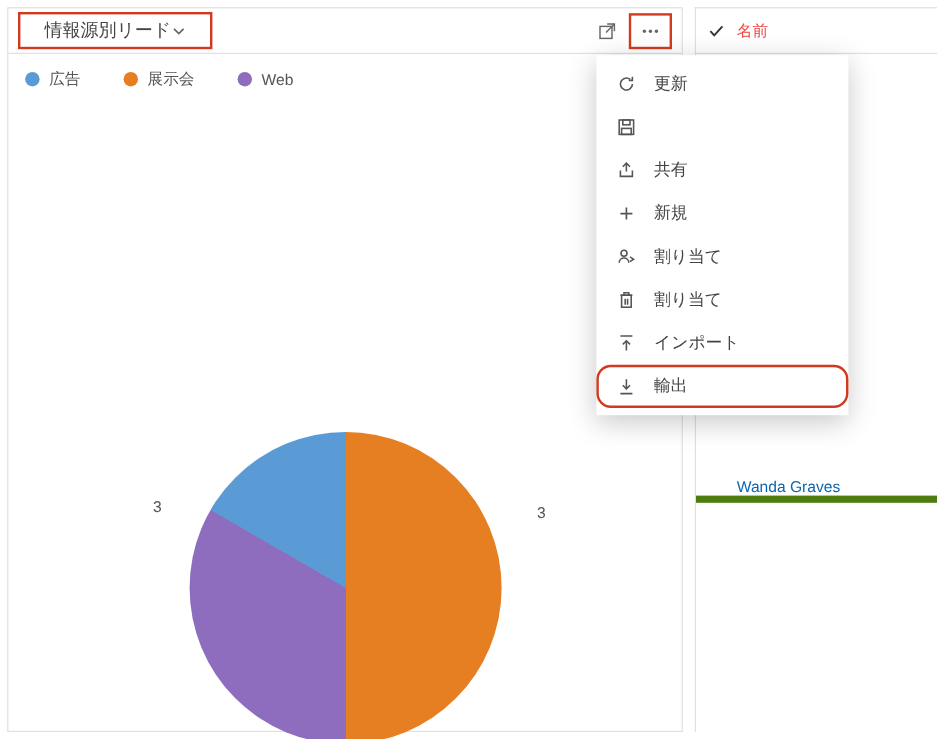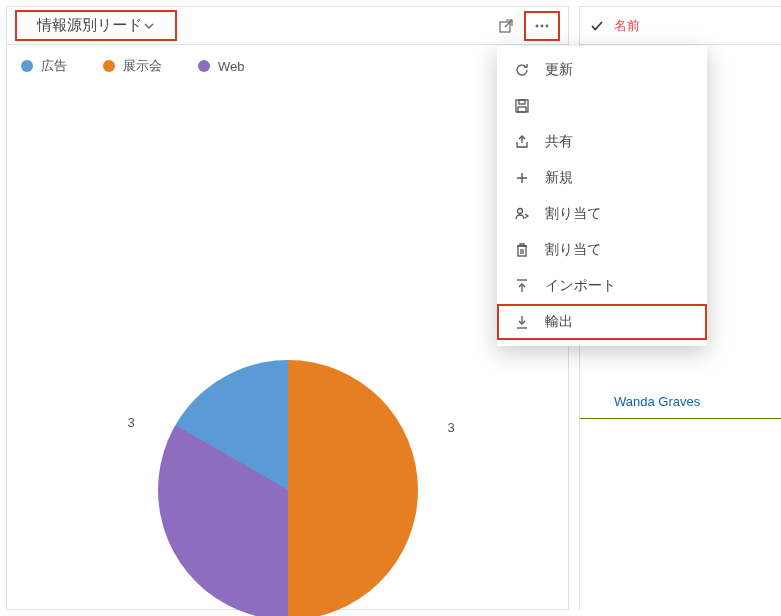--- a/index.html
+++ b/index.html
@@ -117,23 +117,23 @@
     padding-left: 10px;
     gap: 10px;
     font-size: 13px;
     color: #ef4444;
   }
   .list-header svg { display: block; }
   .list-rows { padding-top: 340px; }
   .list-row {
     height: 34px;
     display: flex;
-    align-items: center;
+    align-items: flex-end;
     padding-left: 34px;
-    border-bottom: 1px solid #4d7c0f;
+    border-bottom: 6px solid #4d7c0f;
     color: #0b66b2;
     font-size: 13px;
     cursor: pointer;
   }
 
   
   .menu {
     position: absolute;
     left: 497px;
     top: 46px;
@@ -148,21 +148,21 @@
     display: flex;
     align-items: center;
     gap: 14px;
     height: 36px;
     padding: 0 16px;
     color: #444;
     font-size: 14px;
     cursor: pointer;
   }
   .menu-item .mi-icon { width: 18px; display: inline-flex; justify-content: center; color: #555; }
-  .menu-item.highlight { outline: 2px solid #d13a1f; outline-offset: -2px; }
+  .menu-item.highlight { outline: 2px solid #d13a1f; outline-offset: -2px; border-radius: 12px; }
 </style>
 </head>
 <body>
 
 <div class="chart-panel">
   <div class="chart-header">
     <div class="title-dropdown">
       <span>情報源別リード</span>
       <svg width="12" height="12" viewBox="0 0 12 12">
           <path d="M2 4l4 4 4-4" fill="none" stroke="#666" stroke-width="1.4"></path>

